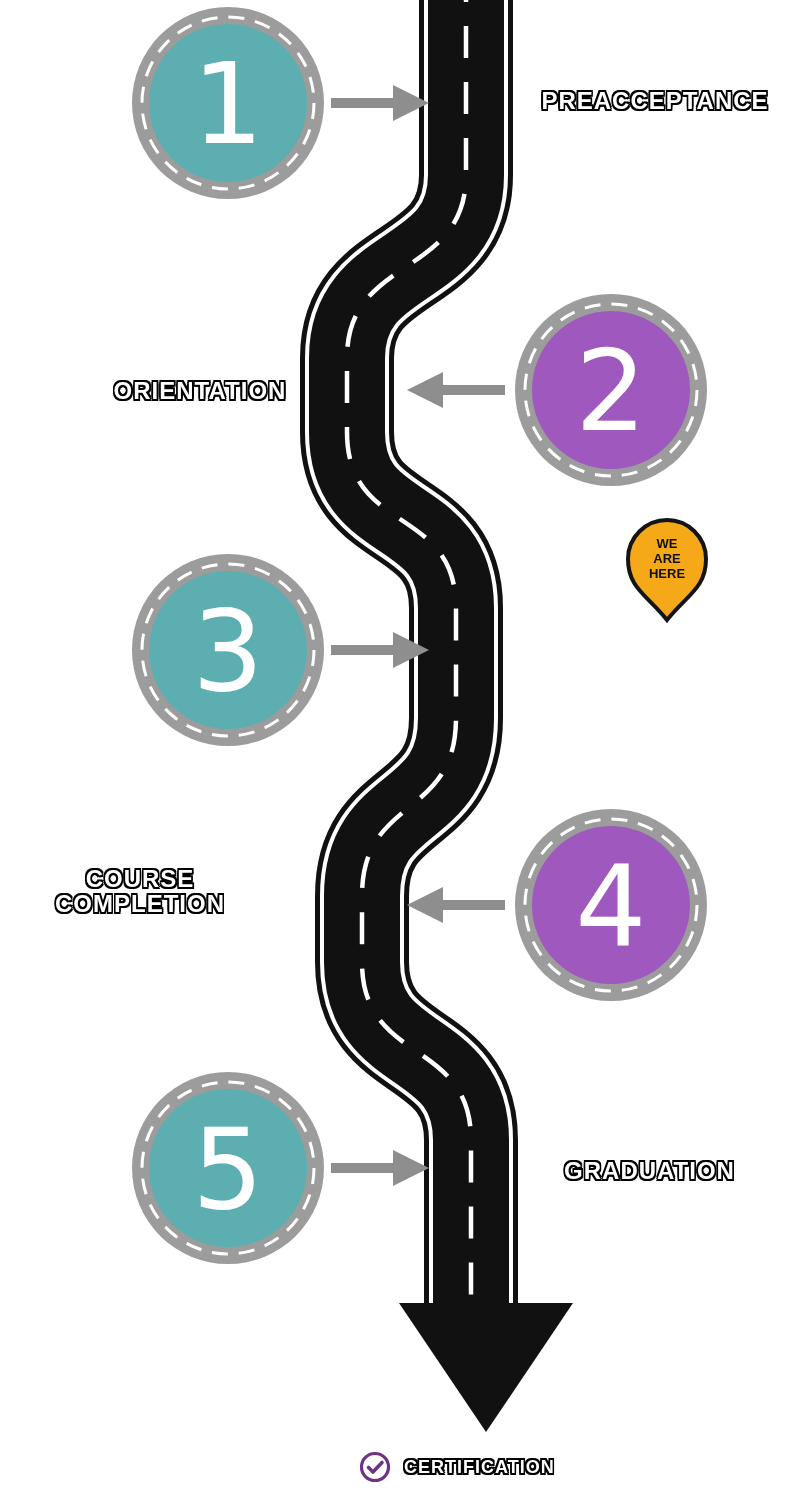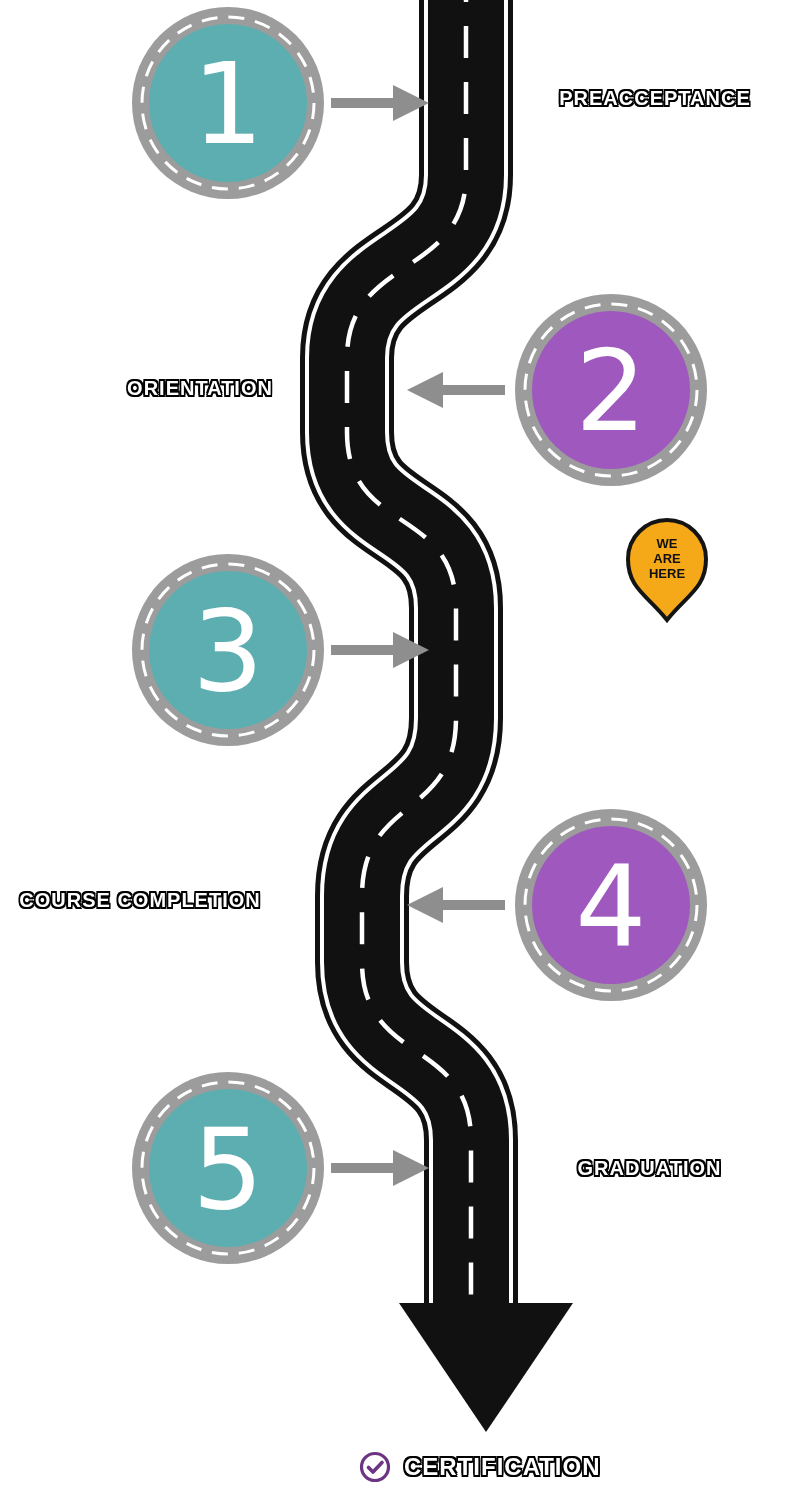--- a/index.html
+++ b/index.html
@@ -13,37 +13,37 @@
   .node { position:absolute; }
   .node-num {
     font-family:"DejaVu Sans", sans-serif;
     font-weight:400;
     fill:#ffffff;
   }
   .outline-label {
     position:absolute;
     color:#ffffff;
     font-weight:800;
-    font-size:20px;
+    font-size:24px;
     letter-spacing:1px;
     line-height:1.05;
     text-align:center;
     text-transform:uppercase;
     text-shadow:
       -1.6px -1.6px 0 #000, 1.6px -1.6px 0 #000,
       -1.6px  1.6px 0 #000, 1.6px  1.6px 0 #000,
       -1.6px  0     0 #000, 1.6px  0     0 #000,
        0     -1.6px 0 #000, 0      1.6px 0 #000;
   }
   .footer-row {
     position:absolute; left:358px; top:1450px;
     display:flex; align-items:center; gap:12px;
   }
   .footer-label {
-    color:#ffffff; font-weight:800; font-size:24px; letter-spacing:1px;
+    color:#ffffff; font-weight:800; font-size:18px; letter-spacing:1px;
     text-shadow:
       -1.7px -1.7px 0 #000, 1.7px -1.7px 0 #000,
       -1.7px  1.7px 0 #000, 1.7px  1.7px 0 #000,
       -1.7px  0     0 #000, 1.7px  0     0 #000,
        0     -1.7px 0 #000, 0      1.7px 0 #000;
   }
   .pin-text {
     font-family:"Liberation Sans", sans-serif;
     font-weight:800; font-size:13px; fill:#111111;
   }
@@ -122,21 +122,21 @@
 
   <svg class="node" style="left:128px; top:1068px;" width="200" height="200" viewBox="0 0 200 200">
     <circle cx="100" cy="100" r="96" fill="#9C9C9C"></circle>
     <circle cx="100" cy="100" r="79" fill="#5CAEB0"></circle>
     <circle cx="100" cy="100" r="86" fill="none" stroke="#ffffff" stroke-width="3" stroke-dasharray="16 11"></circle>
     <text class="node-num" x="100" y="140" text-anchor="middle" font-size="112">5</text>
   </svg>
 
   <div class="outline-label" style="left:540px; top:88px;  width:230px;">PREACCEPTANCE</div>
   <div class="outline-label" style="left:105px;  top:378px; width:190px;">ORIENTATION</div>
-  <div class="outline-label" style="left:10px;  top:890px; width:260px;">COURSE COMPLETION</div>
+  <div class="outline-label" style="left:10px;  top:866px; width:260px;">COURSE COMPLETION</div>
   <div class="outline-label" style="left:552px; top:1158px; width:195px;">GRADUATION</div>
 
   <div class="footer-row">
     <svg width="34" height="34" viewBox="0 0 34 34">
       <circle cx="17" cy="17" r="13.5" fill="#ffffff" stroke="#6C3483" stroke-width="3.2"></circle>
       <path d="M10.5 17.5 L15 22 L24 12.5" fill="none" stroke="#6C3483" stroke-width="3.6" stroke-linecap="round" stroke-linejoin="round"></path>
     </svg>
     <span class="footer-label">CERTIFICATION</span>
   </div>
 

